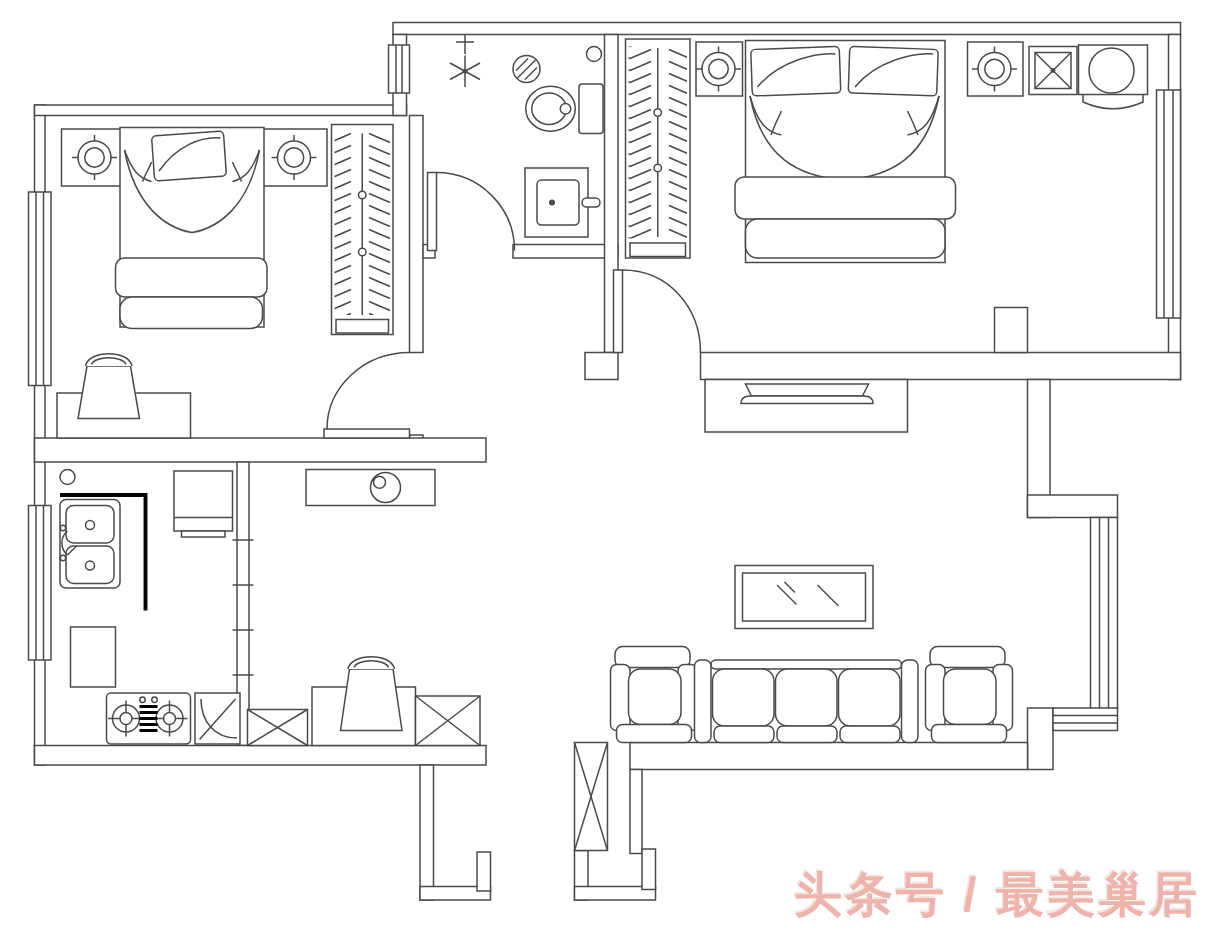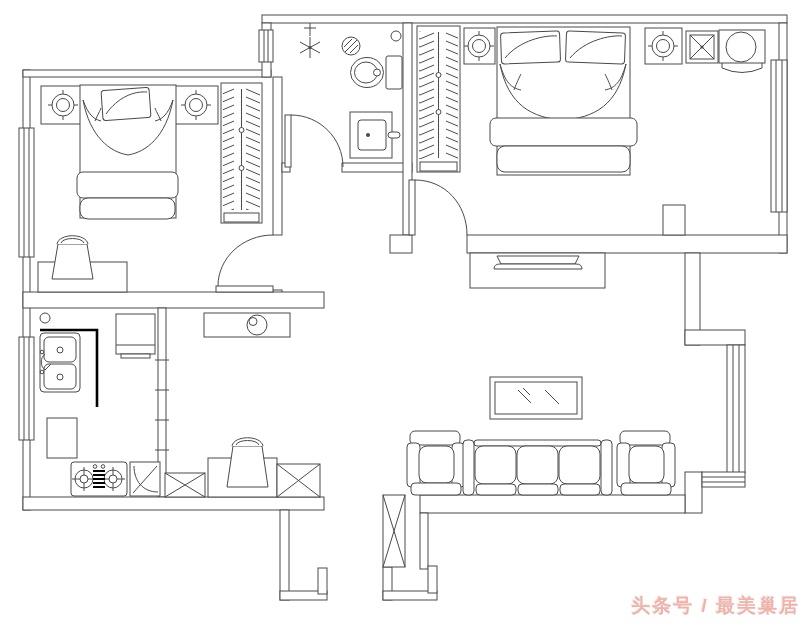--- a/index.html
+++ b/index.html
@@ -4,21 +4,21 @@
 <style>
   html,body{margin:0;padding:0;background:#fff;}
   .stage{position:relative;width:810px;height:627px;background:#ffffff;overflow:hidden;
          font-family:"Liberation Sans",sans-serif;}
   svg{position:absolute;left:0;top:0;}
   .ln{fill:none;stroke:#4a4a4a;stroke-width:1;}
   .wl{fill:#ffffff;stroke:#4a4a4a;stroke-width:1;}
   .fr{fill:#ffffff;stroke:#4a4a4a;stroke-width:1;}
   .fl{fill:#4a4a4a;stroke:none;}
   .bk{fill:none;stroke:#000000;stroke-width:2.6;}
-  .watermark{position:absolute;right:10px;bottom:8px;font-size:19px;font-weight:bold;
+  .watermark{position:absolute;right:10px;bottom:8px;font-size:32px;font-weight:bold;
              letter-spacing:2px;color:#eeb3aa;text-shadow:1px 1px 0 #ffffff, -1px -1px 0 #f7e3e0;}
 </style>
 </head>
 <body>
 
 <div class="stage">
 <svg width="810" height="627" viewBox="0 0 810 627">
   <defs>
     <g id="lamp">
       <line x1="0" y1="-15" x2="0" y2="15" class="ln"></line>

